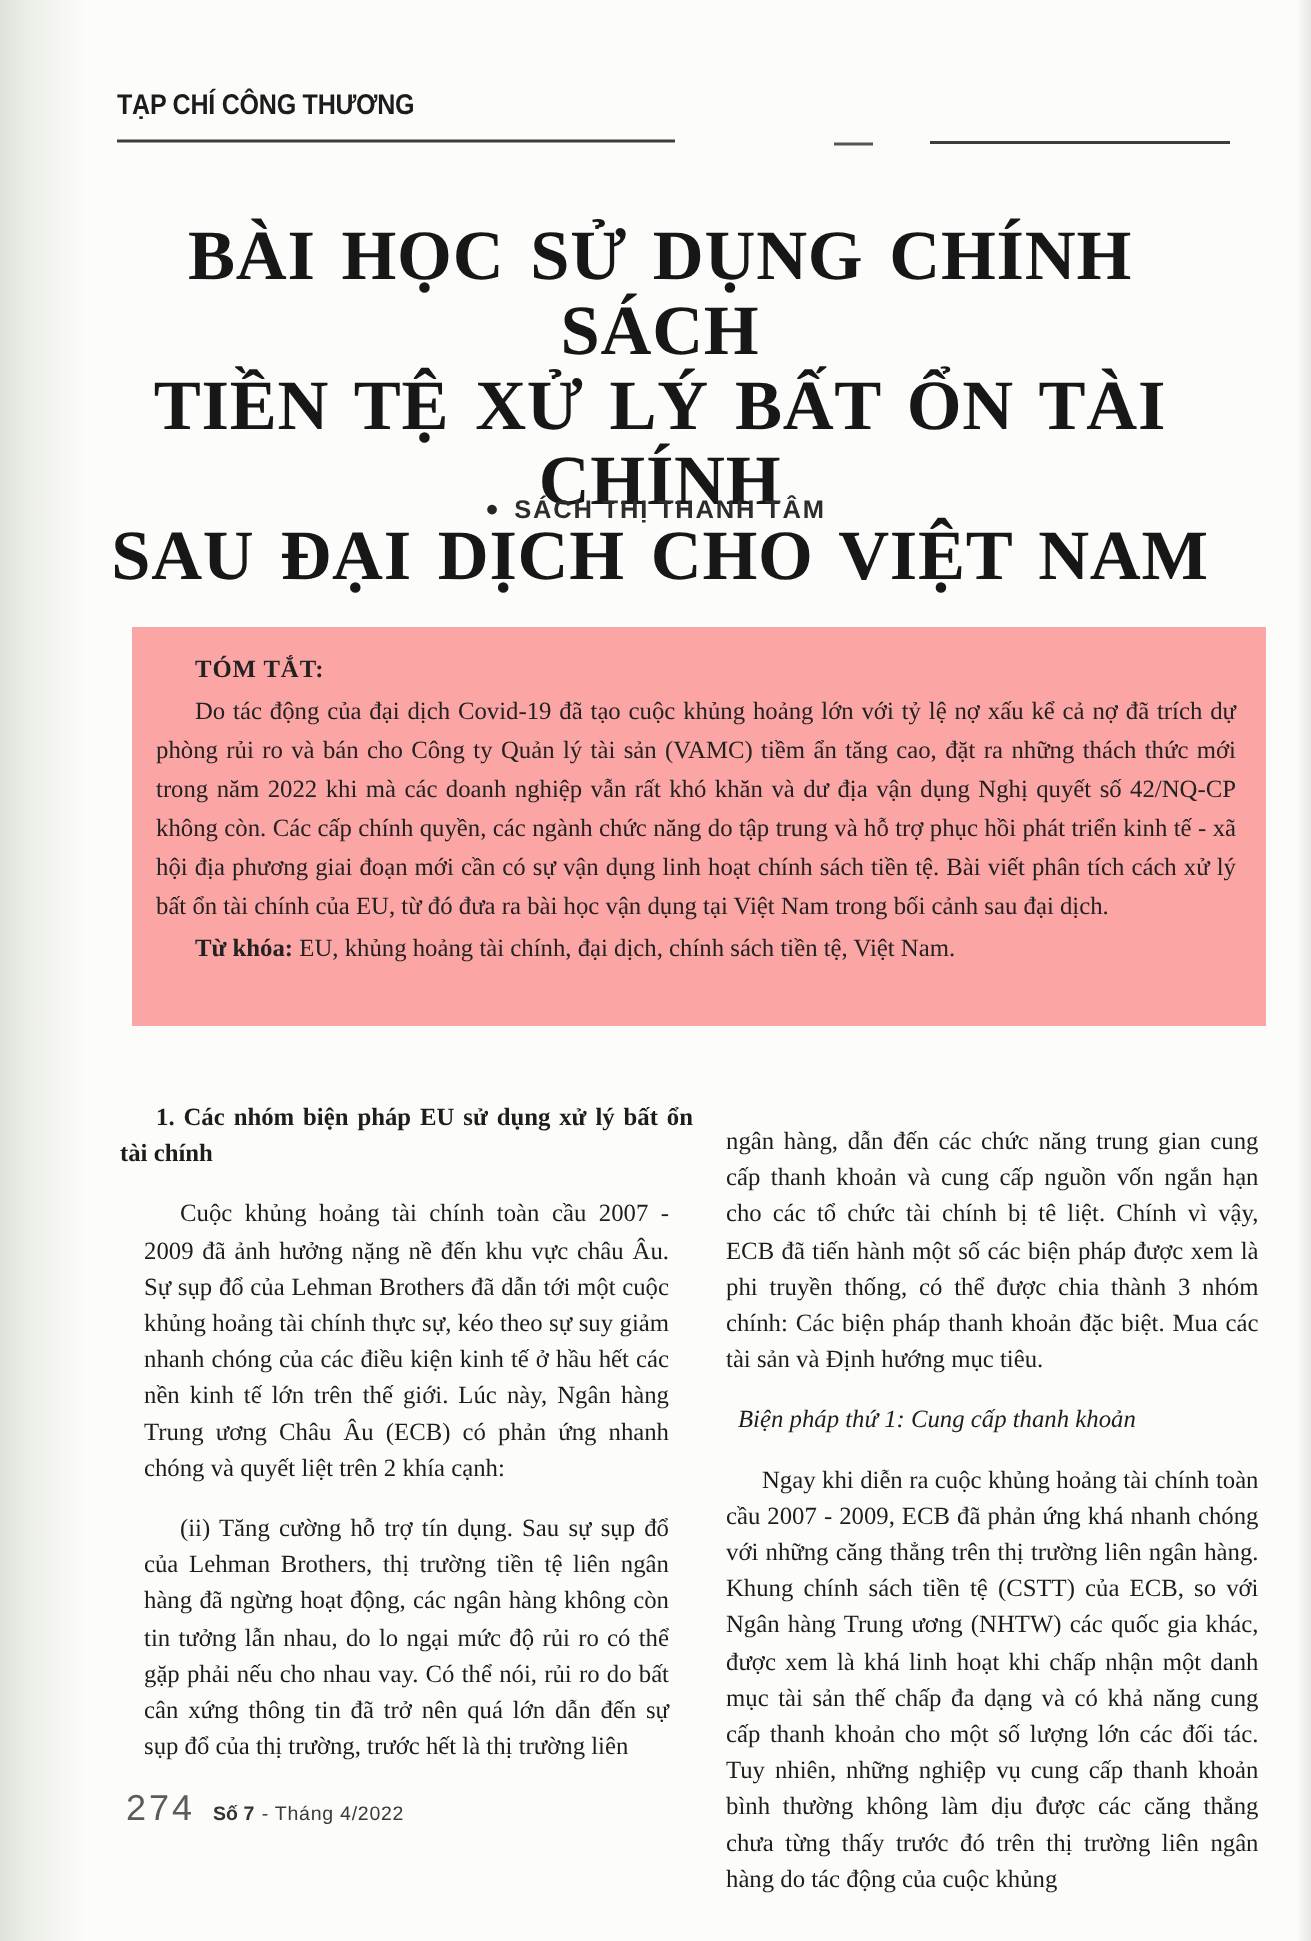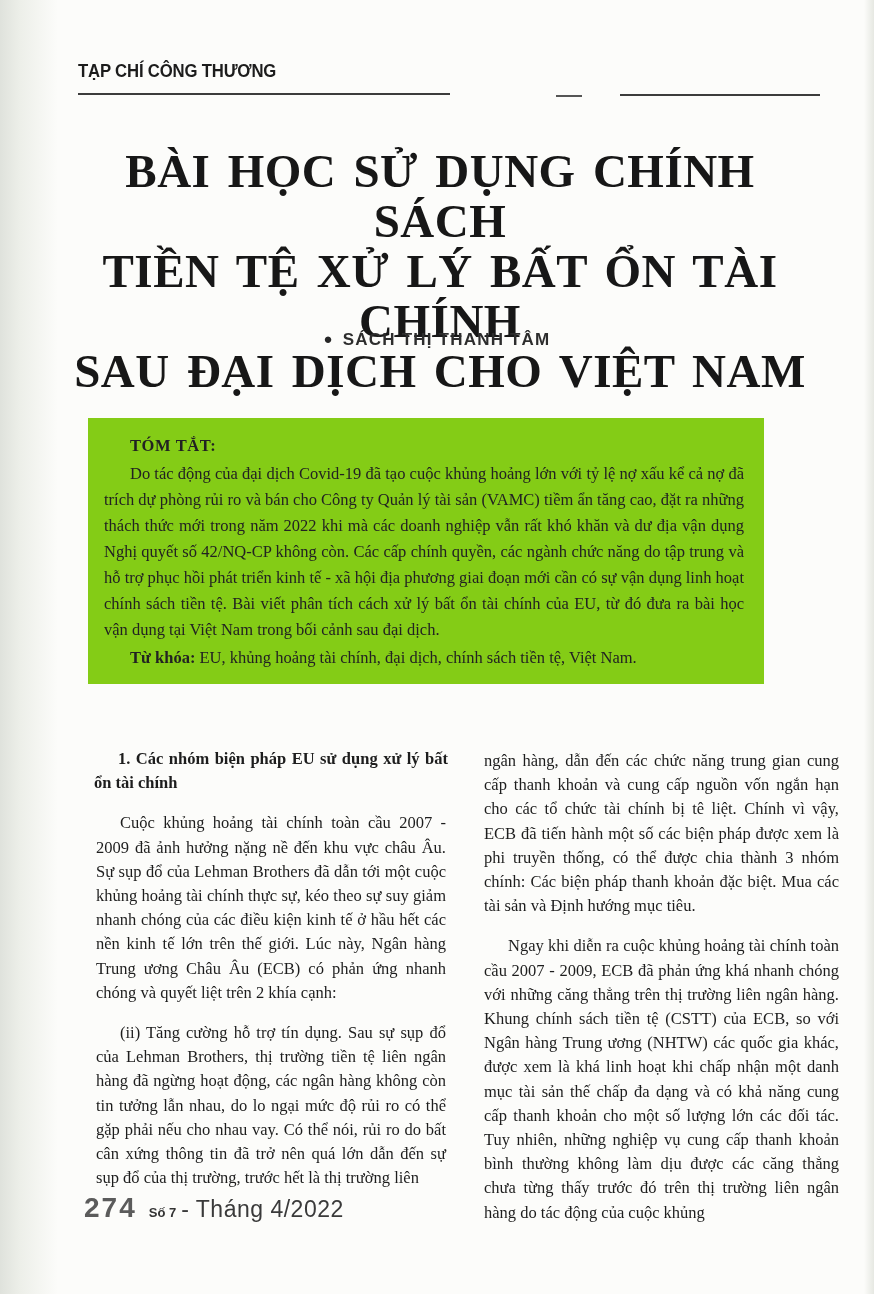--- a/index.html
+++ b/index.html
@@ -26,41 +26,41 @@
   
   .title{position:absolute;left:60px;top:146px;width:760px;text-align:center;
     font-weight:700;font-size:47px;line-height:50px;color:#171717;
     letter-spacing:0.5px;word-spacing:5px;}
   
   .author{position:absolute;left:0;top:330px;width:874px;text-align:center;
     font-family:"Liberation Sans","DejaVu Sans",sans-serif;
     font-weight:700;font-size:17px;letter-spacing:1.2px;color:#2d2d2d;}
   .author .bullet{font-size:15px;margin-right:9px;position:relative;top:-1px;color:#262626;}
   
-  .abstract{position:absolute;left:88px;top:418px;width:676px;height:266px;
-    background:#84cc16;box-sizing:border-box;padding:15px 20px 12px 16px;
+  .abstract{position:absolute;left:88px;top:418px;width:756px;height:266px;
+    background:#fca5a5;box-sizing:border-box;padding:15px 20px 12px 16px;
     font-size:16.5px;line-height:26px;text-align:justify;color:#222;}
   .abstract .ab-heading{font-weight:700;letter-spacing:0.6px;text-indent:26px;font-size:16.5px;}
   .abstract p{margin:2px 0 0;text-indent:26px;}
   .abstract .kw-label{font-weight:700;}
   
   .col{position:absolute;top:733px;font-size:16.5px;line-height:24.2px;
     text-align:justify;color:#1d1d1d;}
   .col-left{left:80px;width:382px;}
   .col-right{left:468px;width:387px;}
   .col p{margin:16px;text-indent:24px;}
   .col p.no-indent{text-indent:0;}
-  .col .sec-heading{font-weight:700;text-indent:24px;margin:14px;}
+  .col .sec-heading{font-weight:700;text-indent:24px;margin:0;}
   .col .sub-italic{font-style:italic;text-indent:24px;margin:0;}
   
   .footer{position:absolute;left:84px;top:1192px;display:flex;align-items:baseline;
     font-family:"Liberation Sans","DejaVu Sans",sans-serif;color:#3d3d3d;}
-  .footer .pagenum{font-size:28px;font-weight:700;color:#5b5b5b;letter-spacing:2px;margin-right:12px;text-align:center;}
+  .footer .pagenum{font-size:24px;font-weight:400;color:#5b5b5b;letter-spacing:2px;margin-right:12px;text-align:center;}
   .footer .issue{font-weight:700;font-size:13px;color:#333;margin-right:5px;}
-  .footer .date{font-size:23px;color:#3a3a3a;letter-spacing:0.5px;text-align:center;}
+  .footer .date{font-size:13px;color:#3a3a3a;letter-spacing:0.5px;text-align:center;}
 </style>
 </head>
 <body>
 
 <div class="page">
 
   <div class="edge-left"></div>
   <div class="edge-right"></div>
 
   <div class="masthead">TẠP CHÍ CÔNG THƯƠNG</div>
@@ -85,20 +85,21 @@
   </div>
 
   <div class="col col-left">
     <p class="sec-heading">1. Các nhóm biện pháp EU sử dụng xử lý bất ổn tài chính</p>
     <p>Cuộc khủng hoảng tài chính toàn cầu 2007 - 2009 đã ảnh hưởng nặng nề đến khu vực châu Âu. Sự sụp đổ của Lehman Brothers đã dẫn tới một cuộc khủng hoảng tài chính thực sự, kéo theo sự suy giảm nhanh chóng của các điều kiện kinh tế ở hầu hết các nền kinh tế lớn trên thế giới. Lúc này, Ngân hàng Trung ương Châu Âu (ECB) có phản ứng nhanh chóng và quyết liệt trên 2 khía cạnh:</p>
     <p>(ii) Tăng cường hỗ trợ tín dụng. Sau sự sụp đổ của Lehman Brothers, thị trường tiền tệ liên ngân hàng đã ngừng hoạt động, các ngân hàng không còn tin tưởng lẫn nhau, do lo ngại mức độ rủi ro có thể gặp phải nếu cho nhau vay. Có thể nói, rủi ro do bất cân xứng thông tin đã trở nên quá lớn dẫn đến sự sụp đổ của thị trường, trước hết là thị trường liên</p>
   </div>
 
   <div class="col col-right">
     <p class="no-indent">ngân hàng, dẫn đến các chức năng trung gian cung cấp thanh khoản và cung cấp nguồn vốn ngắn hạn cho các tổ chức tài chính bị tê liệt. Chính vì vậy, ECB đã tiến hành một số các biện pháp được xem là phi truyền thống, có thể được chia thành 3 nhóm chính: Các biện pháp thanh khoản đặc biệt. Mua các tài sản và Định hướng mục tiêu.</p>
+    <p class="sub-italic">Biện pháp thứ 1: Cung cấp thanh khoản</p>
     <p>Ngay khi diễn ra cuộc khủng hoảng tài chính toàn cầu 2007 - 2009, ECB đã phản ứng khá nhanh chóng với những căng thẳng trên thị trường liên ngân hàng. Khung chính sách tiền tệ (CSTT) của ECB, so với Ngân hàng Trung ương (NHTW) các quốc gia khác, được xem là khá linh hoạt khi chấp nhận một danh mục tài sản thế chấp đa dạng và có khả năng cung cấp thanh khoản cho một số lượng lớn các đối tác. Tuy nhiên, những nghiệp vụ cung cấp thanh khoản bình thường không làm dịu được các căng thẳng chưa từng thấy trước đó trên thị trường liên ngân hàng do tác động của cuộc khủng</p>
   </div>
 
   <div class="footer">
     <span class="pagenum">274</span>
     <span class="issue">Số 7</span>
     <span class="date">- Tháng 4/2022</span>
   </div>
 
 </div>

